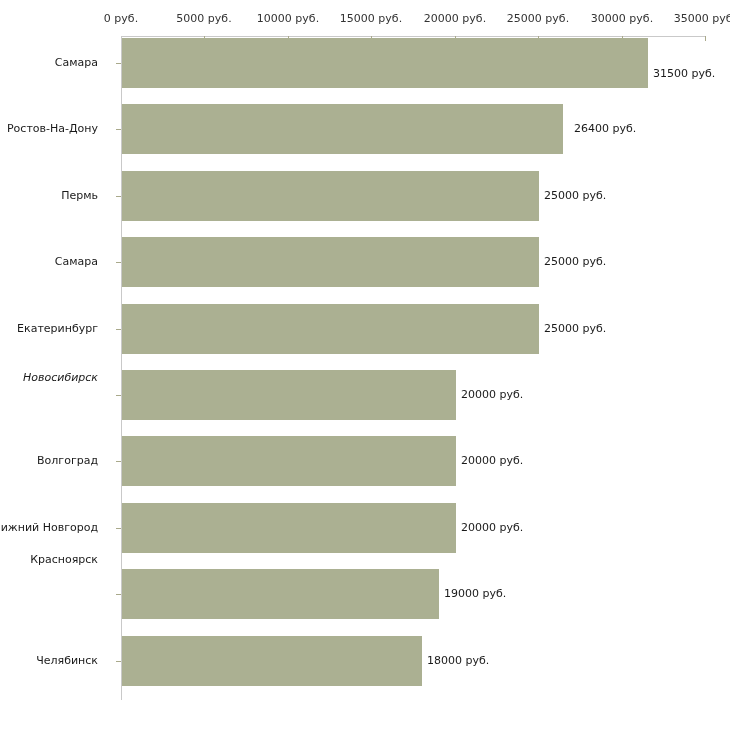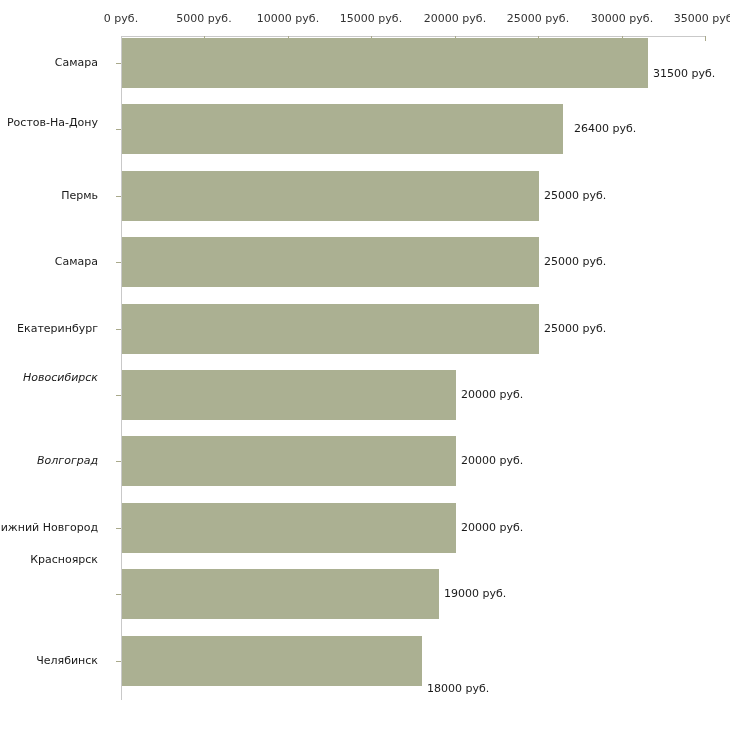--- a/index.html
+++ b/index.html
@@ -82,26 +82,26 @@
       <div class="ytick" style="top: 262px;"></div>
       <div class="ytick" style="top: 329px;"></div>
       <div class="ytick" style="top: 395px;"></div>
       <div class="ytick" style="top: 461px;"></div>
       <div class="ytick" style="top: 528px;"></div>
       <div class="ytick" style="top: 594px;"></div>
       <div class="ytick" style="top: 661px;"></div>
     </div>
   <div id="ylabel-layer">
       <div class="ylabel" style="top: 63px;">Самара</div>
-      <div class="ylabel" style="top: 123px; text-align: center;">Ростов-На-Дону</div>
+      <div class="ylabel" style="top: 129px; text-align: center;">Ростов-На-Дону</div>
       <div class="ylabel" style="top: 196px;">Пермь</div>
       <div class="ylabel" style="top: 262px;">Самара</div>
       <div class="ylabel" style="top: 329px;">Екатеринбург</div>
       <div class="ylabel" style="top: 378px; font-style: italic;">Новосибирск</div>
-      <div class="ylabel" style="top: 461px; font-style: italic;">Волгоград</div>
+      <div class="ylabel" style="top: 461px;">Волгоград</div>
       <div class="ylabel" style="top: 528px;">Нижний Новгород</div>
       <div class="ylabel" style="top: 560px;">Красноярск</div>
       <div class="ylabel" style="top: 661px;">Челябинск</div>
     </div>
   <div id="bars-layer">
       <div class="bar" style="top: 38px; width: 526px; background: rgb(171, 176, 146);"></div>
       <div class="bar-label" style="left: 653px; top: 74px;">31500 руб.</div>
       <div class="bar" style="top: 104px; width: 441px; background: rgb(171, 176, 146);"></div>
       <div class="bar-label" style="left: 568px; top: 129px; margin-left: 6px;">26400 руб.</div>
       <div class="bar" style="top: 171px; width: 417px; background: rgb(171, 176, 146);"></div>
@@ -112,16 +112,16 @@
       <div class="bar-label" style="left: 544px; top: 329px;">25000 руб.</div>
       <div class="bar" style="top: 370px; width: 334px; background: rgb(171, 176, 146);"></div>
       <div class="bar-label" style="left: 461px; top: 395px;">20000 руб.</div>
       <div class="bar" style="top: 436px; width: 334px; background: rgb(171, 176, 146);"></div>
       <div class="bar-label" style="left: 461px; top: 461px;">20000 руб.</div>
       <div class="bar" style="top: 503px; width: 334px; background: rgb(171, 176, 146);"></div>
       <div class="bar-label" style="left: 461px; top: 528px;">20000 руб.</div>
       <div class="bar" style="top: 569px; width: 317px; background: rgb(171, 176, 146);"></div>
       <div class="bar-label" style="left: 444px; top: 594px;">19000 руб.</div>
       <div class="bar" style="top: 636px; width: 300px; background: rgb(171, 176, 146);"></div>
-      <div class="bar-label" style="left: 427px; top: 661px; margin-top: 28px;">18000 руб.</div>
+      <div class="bar-label" style="left: 427px; top: 661px;">18000 руб.</div>
     </div>
 
 </div>
 
 </body></html>

